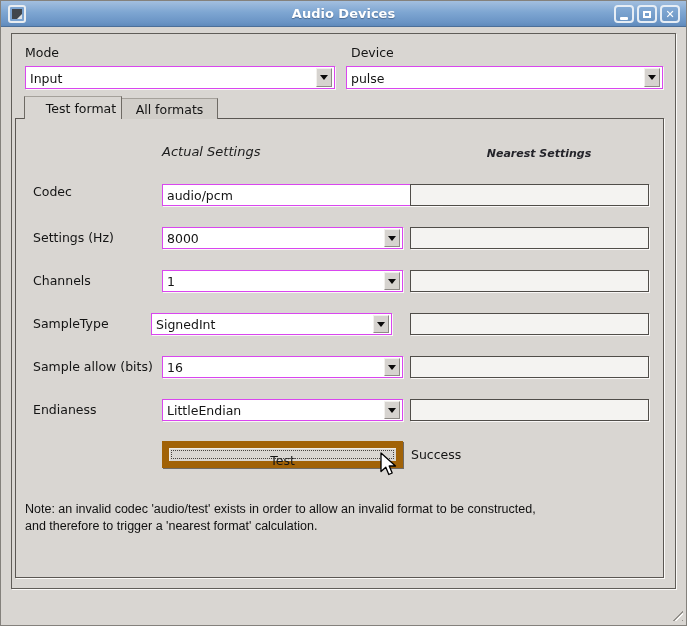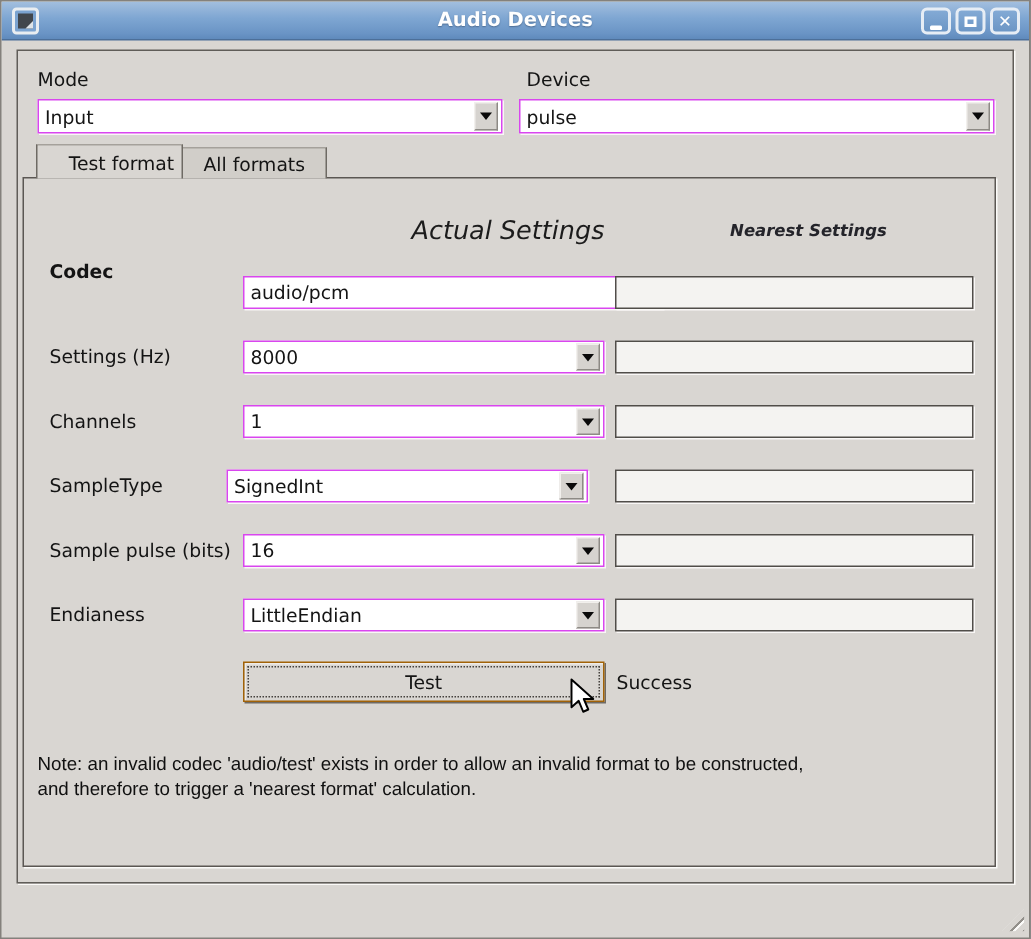--- a/index.html
+++ b/index.html
@@ -78,37 +78,37 @@
   .tab-active { left:23px; top:95px; width:98px; height:23px; background:#d9d6d2; z-index:3; padding-top:4px;padding-left:16px; }
   .tab-inactive { left:121px; top:97px; width:96px; height:21px; background:#d1cec9; border-left:none; z-index:2; padding-top:3px; }
   
   .pane {
     position:absolute; left:14px; top:117px; width:649px; height:460px;
     border:1px solid #5b5753;
     box-shadow:1px 1px 0 #fcfbf9;
     z-index:1;
   }
   .hdr-actual {
-    position:absolute; left:161px; top:143px; width:241px; text-align:right;
-    font-size:17px; font-style:italic; color:#1c1c1c;
+    position:absolute; left:161px; top:143px; width:241px; text-align:left;
+    font-size:13px; font-style:italic; color:#1c1c1c;
   }
   .hdr-nearest {
     position:absolute; left:418px; top:146px; width:240px; text-align:center;
     font-size:11px; font-style:italic; font-weight:600; color:#24242a;
   }
   .field {
     position:absolute; left:409px; width:239px; height:22px;
     background:#f4f3f1; border:1px solid #504d49;
     box-shadow:1px 1px 0 rgba(252,251,249,.9);
   }
   
   .test-btn {
     position:absolute; left:161px; top:440px; width:241px; height:27px;
     background:#d9d6d2;
-    border:1px solid #a16207;
+    border:7px solid #a16207;
     box-shadow:inset 1px 1px 0 #efece8, 1px 1px 0 #6e6a65;
     font-size:12.5px; text-align:center; padding-top:5px;
   }
   .test-btn .focus { position:absolute; inset:2px; border:1px dotted #45413d; }
   .status { position:absolute; left:410px; top:446px; font-size:12.5px; }
   
   .note {
     position:absolute; left:24px; top:500px; width:600px;
     font-family:"Liberation Sans", sans-serif; font-size:12.5px; line-height:17px;
     color:#101010;
@@ -166,21 +166,21 @@
   </div>
 
   <div class="tab tab-active">Test format</div>
   <div class="tab tab-inactive">All formats</div>
 
   <div class="pane"></div>
 
   <div class="hdr-actual">Actual Settings</div>
   <div class="hdr-nearest">Nearest Settings</div>
 
-  <div class="lbl" style="left:32px; top:172px;font-weight:bold;">Codec</div>
+  <div class="lbl" style="left:32px; top:183px;">Codec</div>
   <div class="combo" style="left:161px; top:183px; width:280px; height:22px;">
     <span class="val">audio/pcm</span>
     <span class="btn">
         <span class="arrow"></span>
       </span>
   </div>
   <div class="field" style="top:183px;"></div>
 
   <div class="lbl" style="left:32px; top:229px;">Settings (Hz)</div>
   <div class="combo" style="left:161px; top:226px; width:241px; height:22px;">
@@ -202,21 +202,21 @@
 
   <div class="lbl" style="left:32px; top:315px;">SampleType</div>
   <div class="combo" style="left:150px; top:312px; width:241px; height:22px;">
     <span class="val">SignedInt</span>
     <span class="btn">
         <span class="arrow"></span>
       </span>
   </div>
   <div class="field" style="top:312px;"></div>
 
-  <div class="lbl" style="left:32px; top:358px;">Sample pulse (bits)</div>
+  <div class="lbl" style="left:32px; top:358px;">Sample allow (bits)</div>
   <div class="combo" style="left:161px; top:355px; width:241px; height:22px;">
     <span class="val">16</span>
     <span class="btn">
         <span class="arrow"></span>
       </span>
   </div>
   <div class="field" style="top:355px;"></div>
 
   <div class="lbl" style="left:32px; top:401px;">Endianess</div>
   <div class="combo" style="left:161px; top:398px; width:241px; height:22px;">

